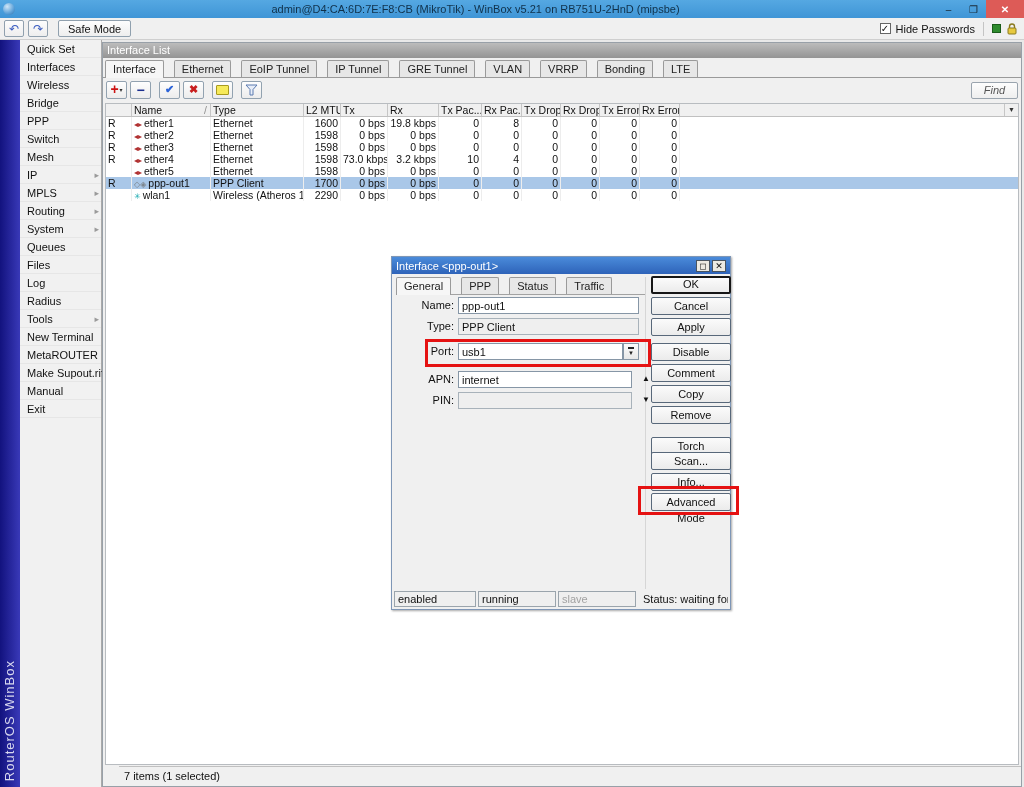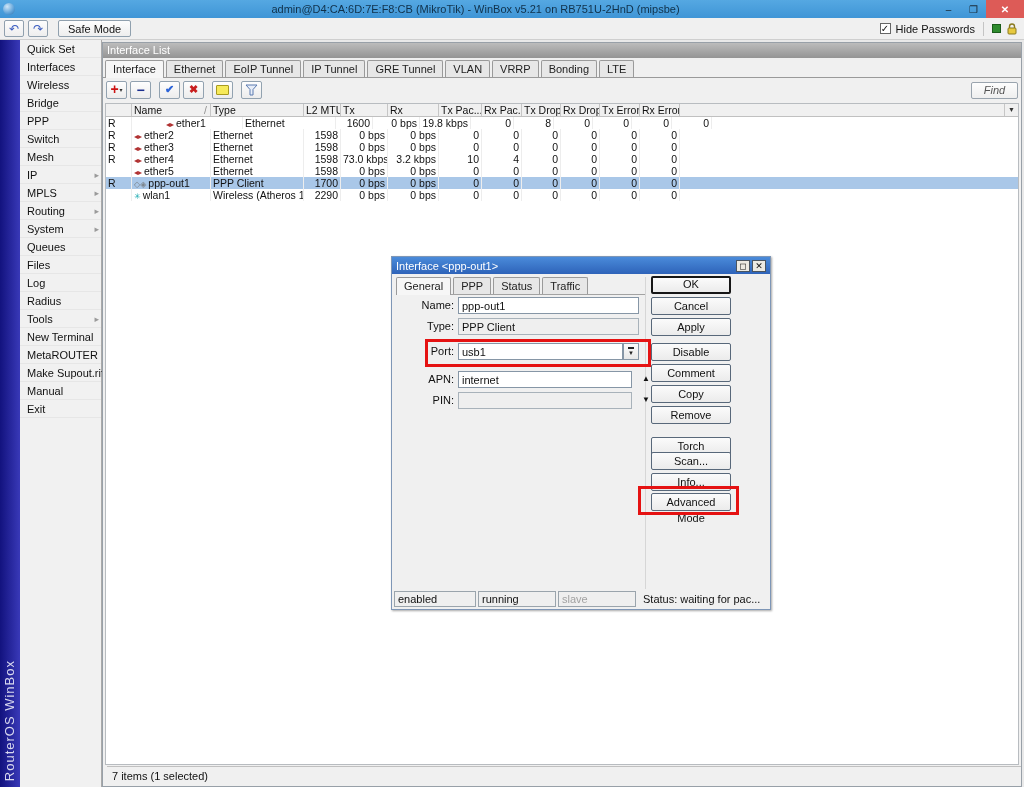--- a/index.html
+++ b/index.html
@@ -29,21 +29,21 @@
 
   
   .sidebar { position:absolute; left:20px; top:40px; width:82px; height:747px; background:#f1f1f1; border-right:1px solid #aaa; }
   .sb-item { position:relative; height:18px; line-height:18px; padding-left:7px; border-bottom:1px solid #e6e6e6; cursor:default; white-space:nowrap; }
   .sb-arrow { position:absolute; right:2px; top:0; color:#9a9a9a; font-size:9px; }
 
   
   .main-window { position:absolute; left:102px; top:42px; width:920px; height:745px; background:#f0f0f0; border:1px solid #98a0a8; }
   .mw-titlebar { height:15px; background:linear-gradient(180deg,#bcbcbc,#949494); color:#fff; font-size:11px; line-height:15px; padding-left:4px; }
   .tabs-row { display:flex; align-items:flex-end; padding:2px 2px 0 2px; border-bottom:1px solid #9a9a9a; height:20px; }
-  .tab { height:17px; line-height:16px; background:#e7e7e7; border:1px solid #9a9a9a; border-bottom:none; border-radius:2px 2px 0 0; padding:0 7px; margin-right:2px; color:#222; white-space:nowrap; }
+  .tab { height:17px; line-height:16px; background:#e7e7e7; border:1px solid #9a9a9a; border-bottom:none; border-radius:2px 2px 0 0; padding:0 7px; margin-right:10px; color:#222; white-space:nowrap; }
   .tab.active { background:#f6f6f6; margin-bottom:-1px; height:18px; }
   .mw-toolbar { height:23px; display:flex; align-items:center; padding:2px 3px; }
   .mbtn { height:18px; min-width:21px; border:1px solid #92a2b0; background:linear-gradient(180deg,#fefefe,#ececec); border-radius:2px; display:flex; align-items:center; justify-content:center; margin-right:3px; }
   .mbtn .plus { color:#cc1212; font-weight:bold; font-size:14px; line-height:13px; }
   .mbtn .caret { color:#333; font-size:6px; margin-left:1px; }
   .mbtn .minus { color:#1b2f8f; font-weight:bold; font-size:14px; line-height:12px; }
   .mbtn .check { color:#2b63d8; font-size:11px; font-weight:bold; }
   .mbtn .cross { color:#c81e1e; font-size:11px; font-weight:bold; }
   .note-icon { width:13px; height:10px; background:#f6ea5a; border:1px solid #a89a20; border-radius:1px; }
   .gap { width:5px; }
@@ -53,24 +53,24 @@
   .thead { position:relative; display:flex; height:13px; background:#f0f0f0; border-bottom:1px solid #c0c0c0; font-size:10.5px; }
   .th { position:relative; border-right:1px solid #c6c6c6; padding:0 2px; line-height:12px; white-space:nowrap; overflow:hidden; }
   .th-fill { flex:1; border-right:none; }
   .sort-mark { position:absolute; right:3px; top:0; color:#909090; }
   .col-chooser { position:absolute; right:0; top:0; width:14px; height:12px; background:#f0f0f0; border-left:1px solid #c6c6c6; font-size:7px; text-align:center; line-height:12px; color:#333; }
   .trow { display:flex; height:12px; line-height:12px; font-size:10.5px; }
   .trow.selected { background:#a9c7e8; }
   .td { padding:0 2px; border-right:1px solid #ededed; white-space:nowrap; overflow:hidden; }
   .td.num { text-align:right; }
   .icon-glyph { font-size:8px; margin-right:2px; }
-  .mw-footer { position:absolute; left:4px; right:0; bottom:0; height:20px; background:#f0f0f0; border-top:1px solid #c0c0c0; line-height:19px; padding-left:5px; }
-
-  
-  .dialog { position:absolute; left:391px; top:256px; width:380px; height:354px; background:#f0f0f0; border:1px solid #7e96b6; box-shadow:1px 1px 2px rgba(0,0,0,.35); }
+  .mw-footer { position:absolute; left:16px; right:0; bottom:0; height:20px; background:#f0f0f0; border-top:1px solid #c0c0c0; line-height:19px; padding-left:5px; }
+
+  
+  .dialog { position:absolute; left:391px; top:256px; width:340px; height:354px; background:#f0f0f0; border:1px solid #7e96b6; box-shadow:1px 1px 2px rgba(0,0,0,.35); }
   .dlg-titlebar { height:17px; background:linear-gradient(180deg,#4a8bda,#2e63b9); color:#fff; display:flex; align-items:center; padding:0 4px; }
   .dlg-title { flex:1; white-space:nowrap; overflow:hidden; }
   .dlg-ctrl { width:14px; height:12px; background:#eceae2; border:1px solid #4a5560; color:#111; font-size:9px; line-height:10px; text-align:center; margin-left:2px; }
   .dlg-tabs { position:absolute; left:4px; top:20px; display:flex; align-items:flex-end; border-bottom:1px solid #a2a2a2; width:249px; height:18px; }
   .dlg-vsep { position:absolute; left:253px; top:20px; bottom:20px; width:1px; background:#d6d6d6; }
   .dlg-field { position:absolute; left:0; width:260px; height:17px; }
   .dlg-label { position:absolute; left:0; width:62px; text-align:right; line-height:17px; }
   .inp { position:absolute; top:0; height:17px; border:1px solid #8696a6; background:#fff; font-family:inherit; font-size:11px; padding:0 3px; color:#111; }
   .inp.readonly { background:#efefef; border-color:#a8b2ba; }
   .dd-btn { position:absolute; top:0; left:231px; width:16px; height:17px; border:1px solid #8696a6; background:linear-gradient(180deg,#fbfbfb,#e8e8e8); display:flex; align-items:center; justify-content:center; }
@@ -196,21 +196,21 @@
         <div class="th" style="width: 39px;">Tx Drops</div>
         <div class="th" style="width: 39px;">Rx Drops</div>
         <div class="th" style="width: 40px;">Tx Errors</div>
         <div class="th" style="width: 40px;">Rx Errors</div>
         <div class="th th-fill"></div>
         <div class="col-chooser">▼</div>
       </div>
     <div id="tbody">
         <div class="trow">
           <div class="td" style="width: 26px;">R</div>
-          <div class="td" style="width: 79px; margin-left: 32px;"><span class="icon-glyph" style="color: rgb(176, 48, 48);">◂▸</span><span>ether1</span></div>
+          <div class="td" style="width: 79px;"><span class="icon-glyph" style="color: rgb(176, 48, 48);">◂▸</span><span>ether1</span></div>
           <div class="td" style="width: 93px;">Ethernet</div>
           <div class="td num" style="width: 37px;">1600</div>
           <div class="td num" style="width: 47px;">0 bps</div>
           <div class="td num" style="width: 51px;">19.8 kbps</div>
           <div class="td num" style="width: 43px;">0</div>
           <div class="td num" style="width: 40px;">8</div>
           <div class="td num" style="width: 39px;">0</div>
           <div class="td num" style="width: 39px;">0</div>
           <div class="td num" style="width: 40px;">0</div>
           <div class="td num" style="width: 40px;">0</div>

